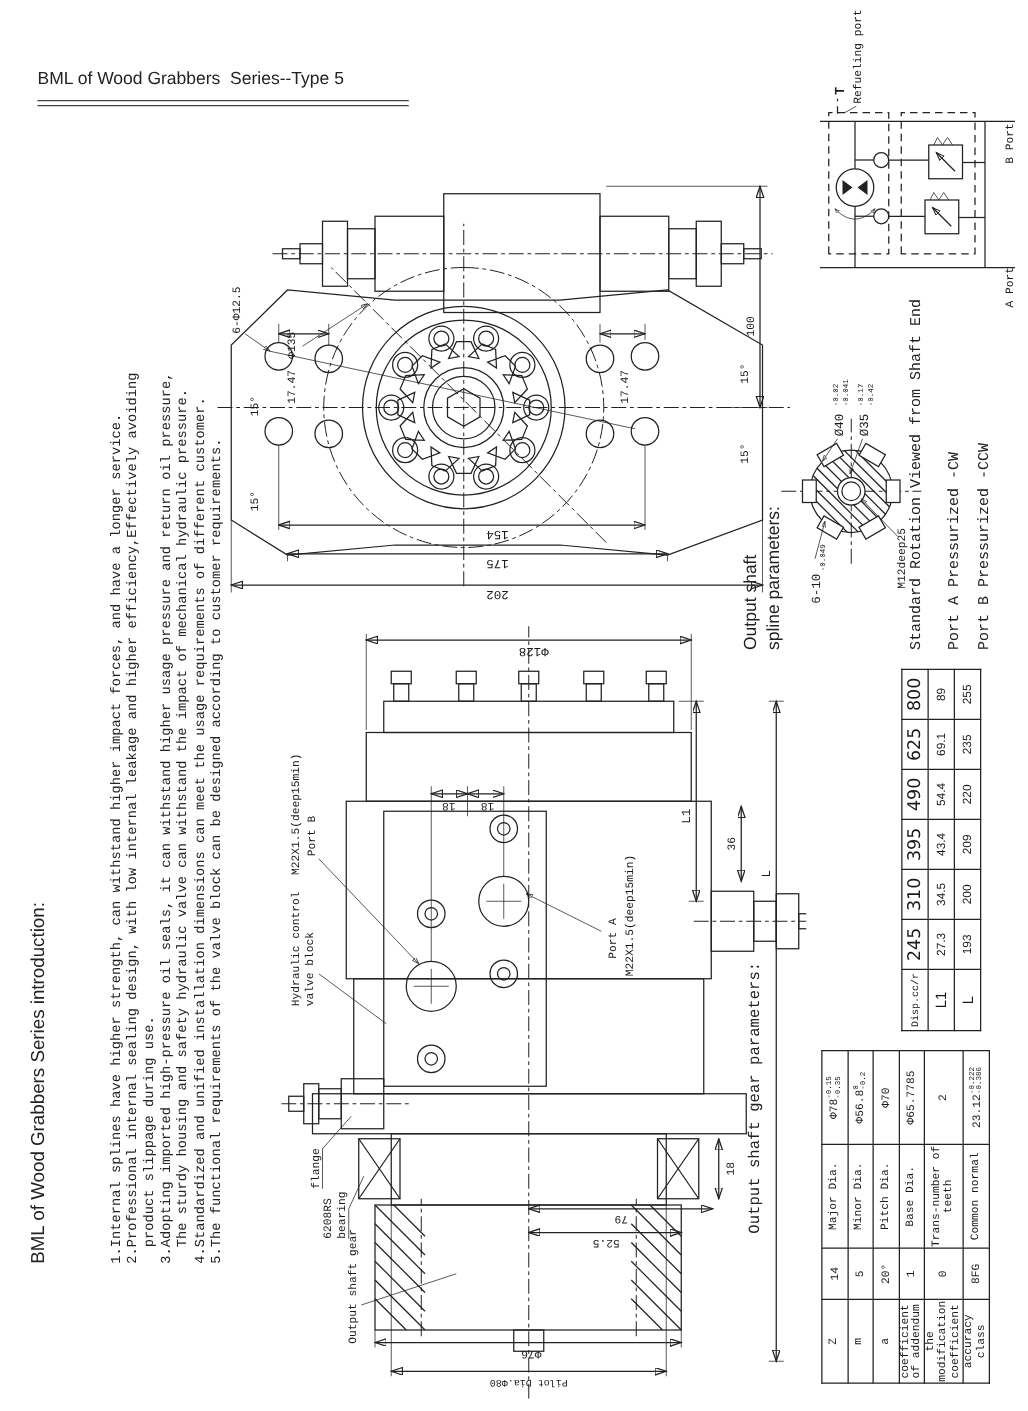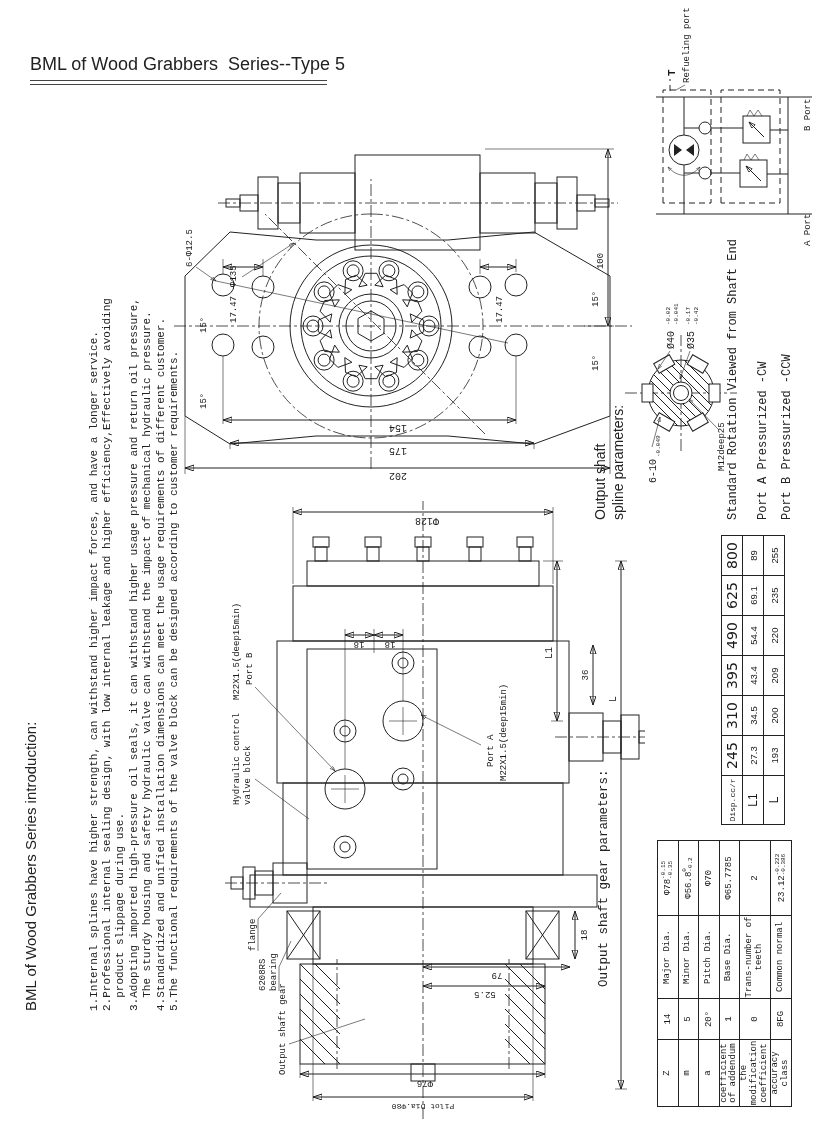--- a/index.html
+++ b/index.html
@@ -1,19 +1,19 @@
 <!DOCTYPE html>
 <html><head>
 <meta charset="utf-8">
 <style>
   html,body{margin:0;padding:0;background:#fff}
   .page{position:relative;width:822px;height:1129px;background:#fff;overflow:hidden;
         font-family:"Liberation Mono","DejaVu Sans Mono",monospace;color:#1a1a1a}
   .abs{position:absolute}
-  .title{font-family:"Liberation Sans","DejaVu Sans",sans-serif;font-size:18px;color:#222;white-space:pre}
+  .title{font-family:"Liberation Sans","DejaVu Sans",sans-serif;font-size:14px;color:#222;white-space:pre}
   .dbl{border-top:1px solid #444;border-bottom:1px solid #444;height:3px}
   .landscape{position:absolute;top:0;left:0;width:1129px;height:822px;
              transform-origin:0 0;transform:rotate(-90deg) translateX(-1129px)}
   .intro-h{font-family:"Liberation Sans","DejaVu Sans",sans-serif;font-size:15px;color:#222;white-space:pre}
   .iline{font-size:11px;white-space:pre;color:#222}
   .sansh{font-family:"Liberation Sans","DejaVu Sans",sans-serif;font-size:14px;color:#222;white-space:pre}
   .monoh{font-size:12.5px;white-space:pre;color:#222}
   .rot{font-size:12px;white-space:pre;color:#222}
   svg .ln, svg line, svg path, svg rect, svg circle, svg polyline, svg polygon
       {stroke:#222;fill:none;stroke-width:1px}

